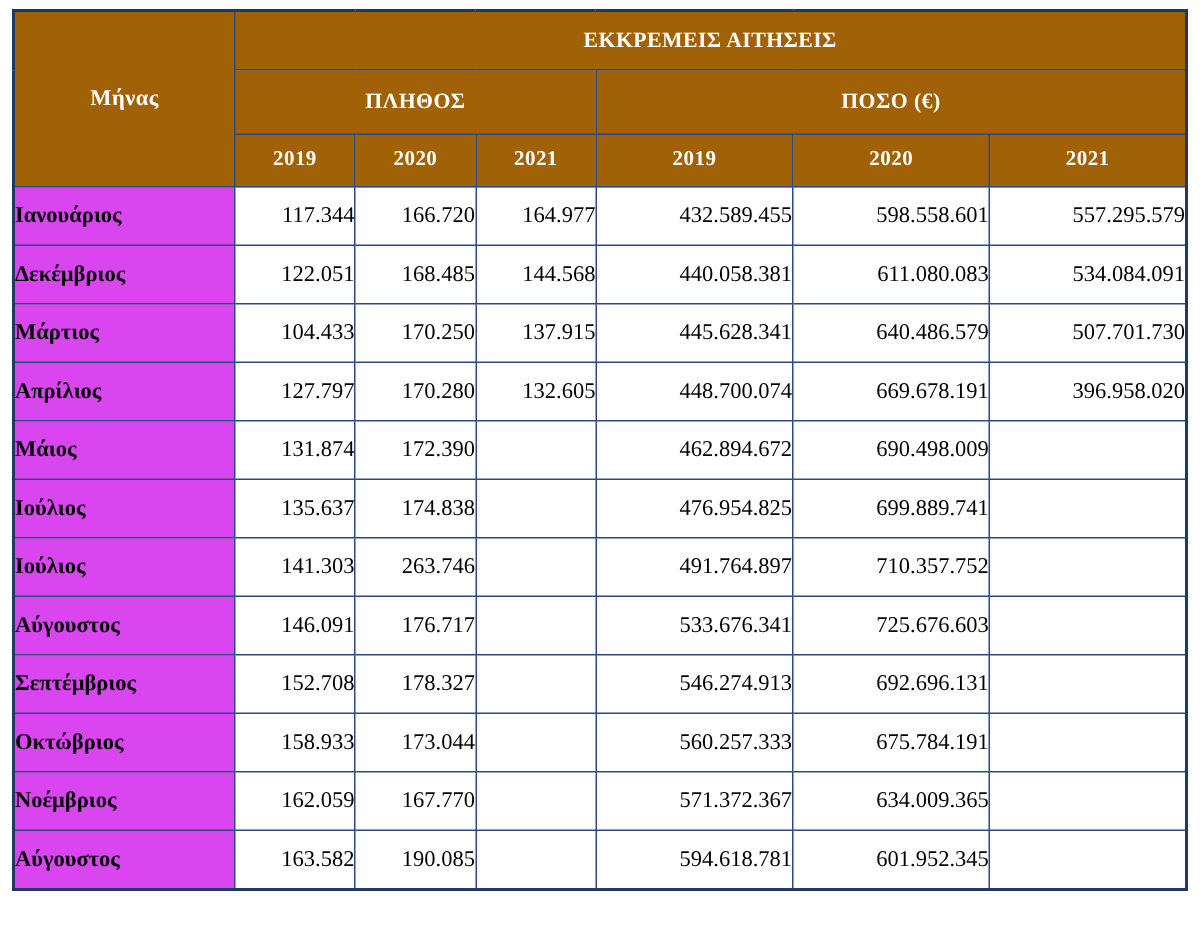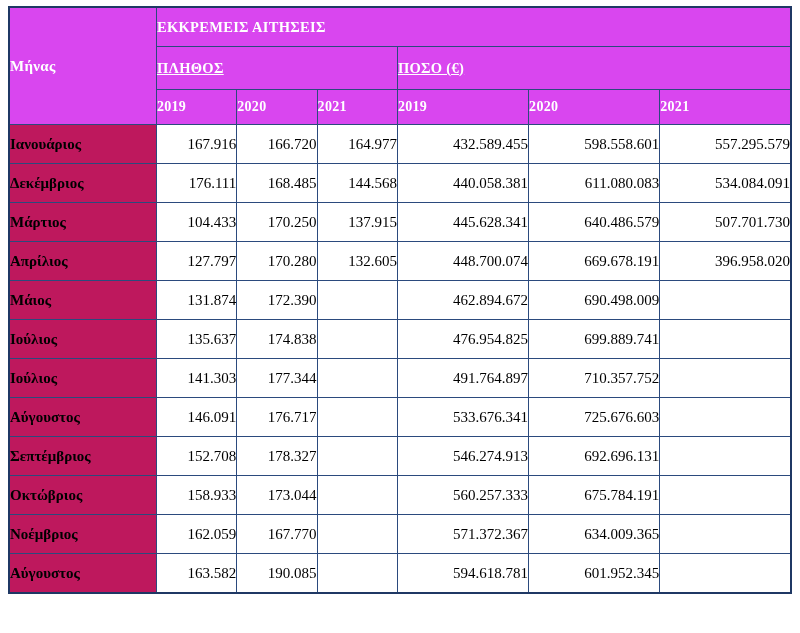--- a/index.html
+++ b/index.html
@@ -23,53 +23,52 @@
     table-layout: fixed;
     width: 784px;
     border: 2px solid #1f3864;
   }
   table.data-table td, table.data-table th {
     border: 1px solid #2b4a7d;
     padding: 0;
     margin: 0;
   }
   .hdr {
-    background: #d946ef;
+    background: #a16207;
     color: #ffffff;
-    text-align: left;
+    text-align: center;
     vertical-align: middle;
     font-weight: bold;
     font-family: "Liberation Serif", serif;
     letter-spacing: 0.3px;
   }
   .hdr-top {
     font-size: 14.5px;
     height: 38px;
   }
   .hdr-mid {
     font-size: 14.5px;
     height: 42px;
-    text-decoration: underline;
   }
   .hdr-year {
     font-size: 14px;
     height: 34px;
   }
   .hdr-month {
     font-size: 15px;
   }
   td.month {
     font-weight: bold;
     font-size: 15px;
     color: #000000;
     padding-left: 7px;
     height: 38px;
     vertical-align: middle;
     text-align: left;
-    background: #be185d;
+    background: #d946ef;
   }
   td.num {
     font-size: 15px;
     color: #000000;
     text-align: right;
     padding-right: 8px;
     vertical-align: middle;
     height: 38px;
     background: #ffffff;
   }
@@ -108,30 +107,30 @@
         <th class="hdr hdr-year">2020</th>
         <th class="hdr hdr-year">2021</th>
         <th class="hdr hdr-year">2019</th>
         <th class="hdr hdr-year">2020</th>
         <th class="hdr hdr-year">2021</th>
       </tr>
     </thead>
     <tbody>
       <tr>
         <td class="month">Ιανουάριος</td>
-        <td class="num">167.916</td>
+        <td class="num">117.344</td>
         <td class="num">166.720</td>
         <td class="num">164.977</td>
         <td class="num">432.589.455</td>
         <td class="num">598.558.601</td>
         <td class="num">557.295.579</td>
       </tr>
       <tr>
         <td class="month">Δεκέμβριος</td>
-        <td class="num">176.111</td>
+        <td class="num">122.051</td>
         <td class="num">168.485</td>
         <td class="num">144.568</td>
         <td class="num">440.058.381</td>
         <td class="num">611.080.083</td>
         <td class="num">534.084.091</td>
       </tr>
       <tr>
         <td class="month">Μάρτιος</td>
         <td class="num">104.433</td>
         <td class="num">170.250</td>
@@ -163,21 +162,21 @@
         <td class="num">135.637</td>
         <td class="num">174.838</td>
         <td class="num empty"></td>
         <td class="num">476.954.825</td>
         <td class="num">699.889.741</td>
         <td class="num empty"></td>
       </tr>
       <tr>
         <td class="month">Ιούλιος</td>
         <td class="num">141.303</td>
-        <td class="num">177.344</td>
+        <td class="num">263.746</td>
         <td class="num empty"></td>
         <td class="num">491.764.897</td>
         <td class="num">710.357.752</td>
         <td class="num empty"></td>
       </tr>
       <tr>
         <td class="month">Αύγουστος</td>
         <td class="num">146.091</td>
         <td class="num">176.717</td>
         <td class="num empty"></td>

